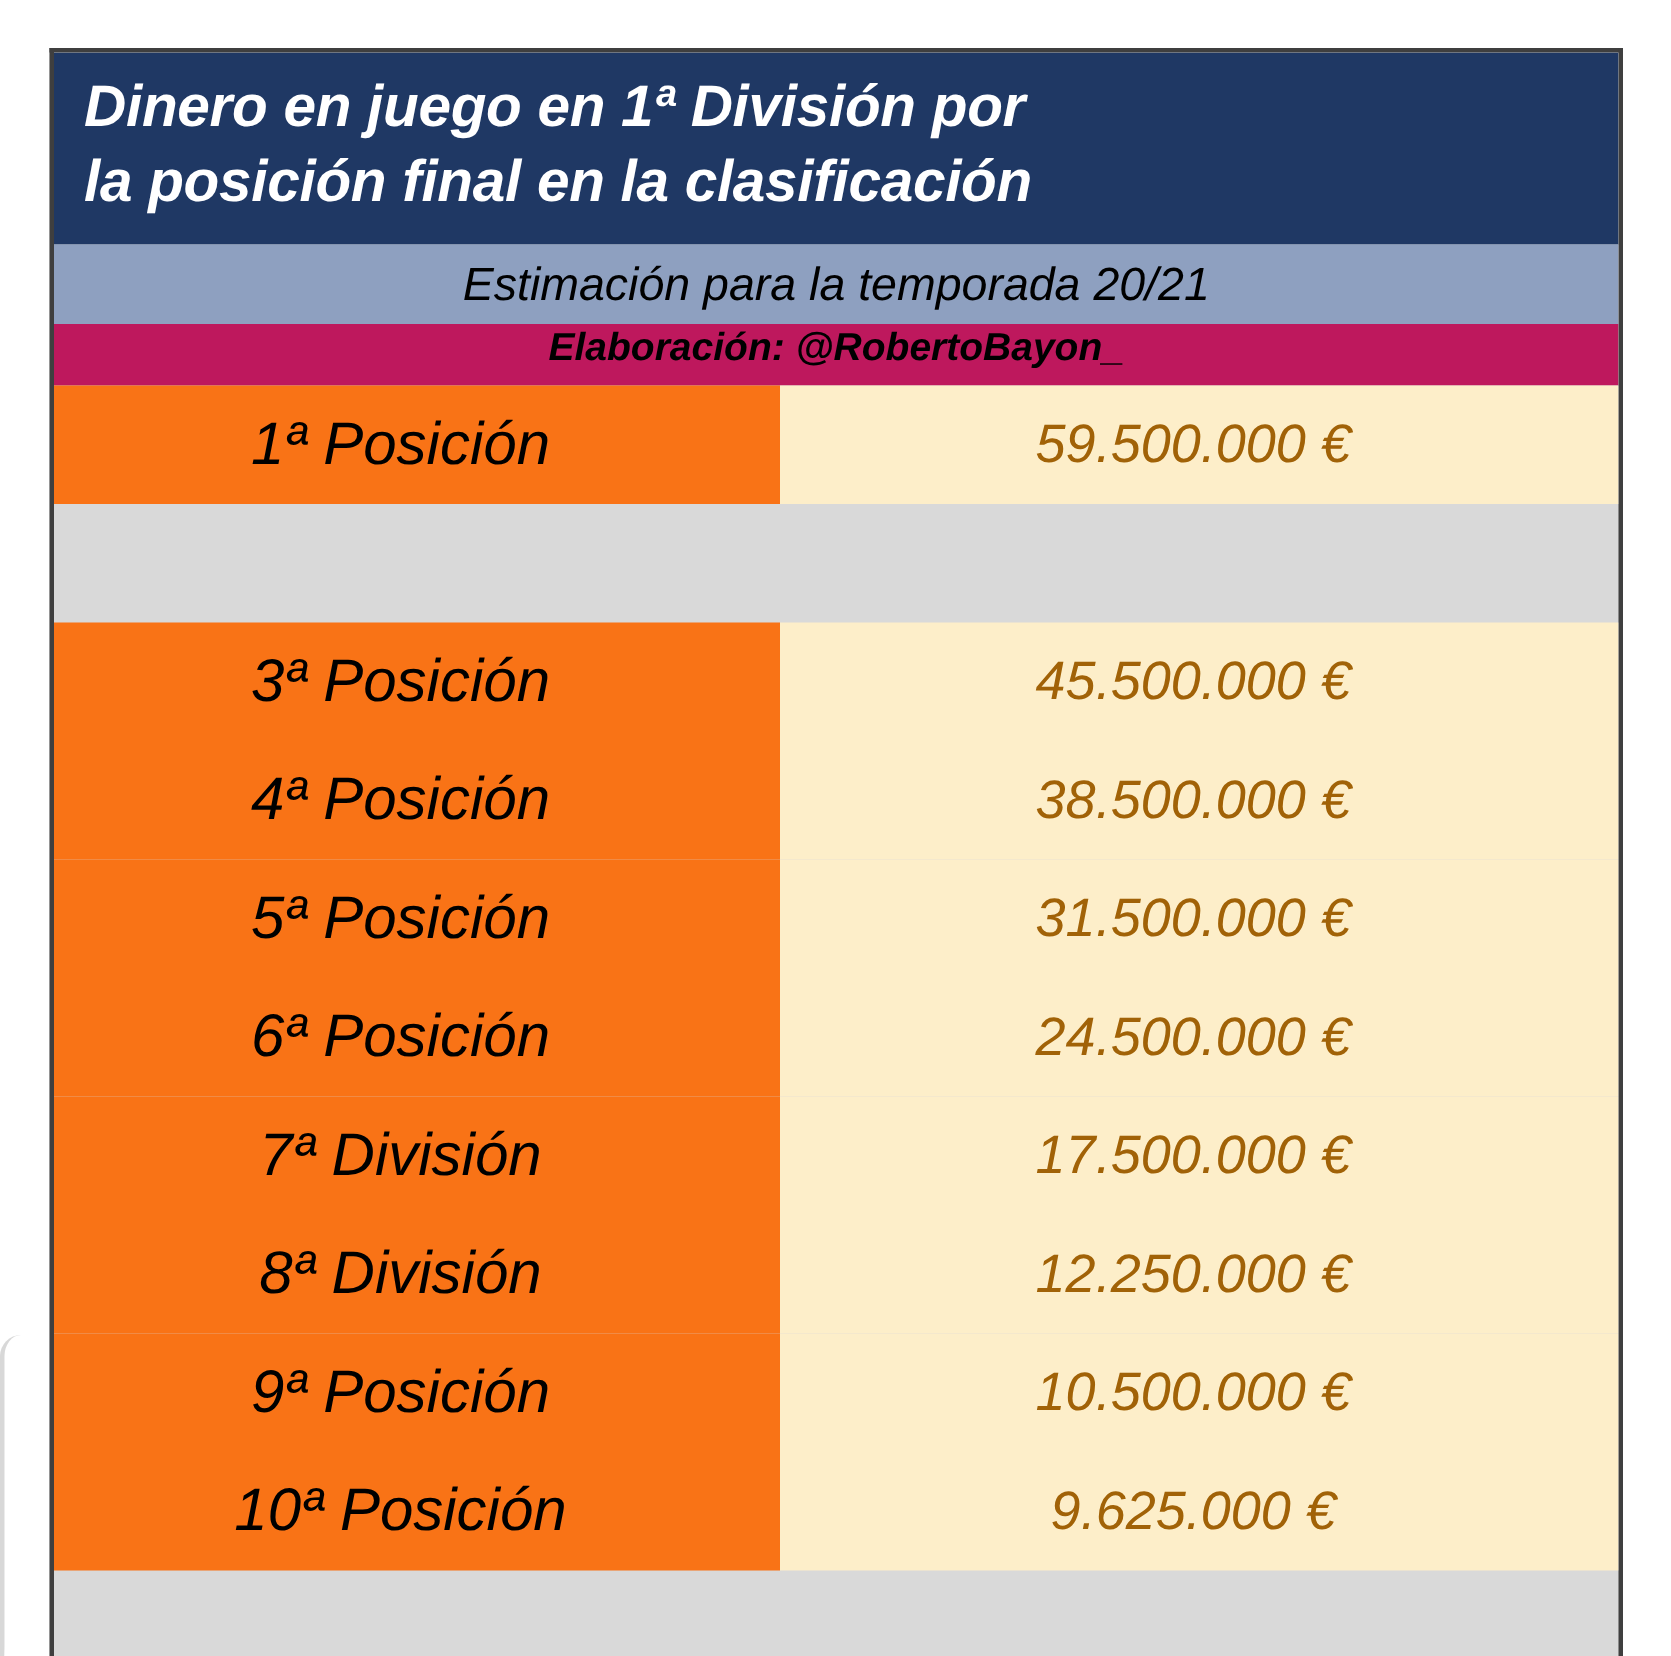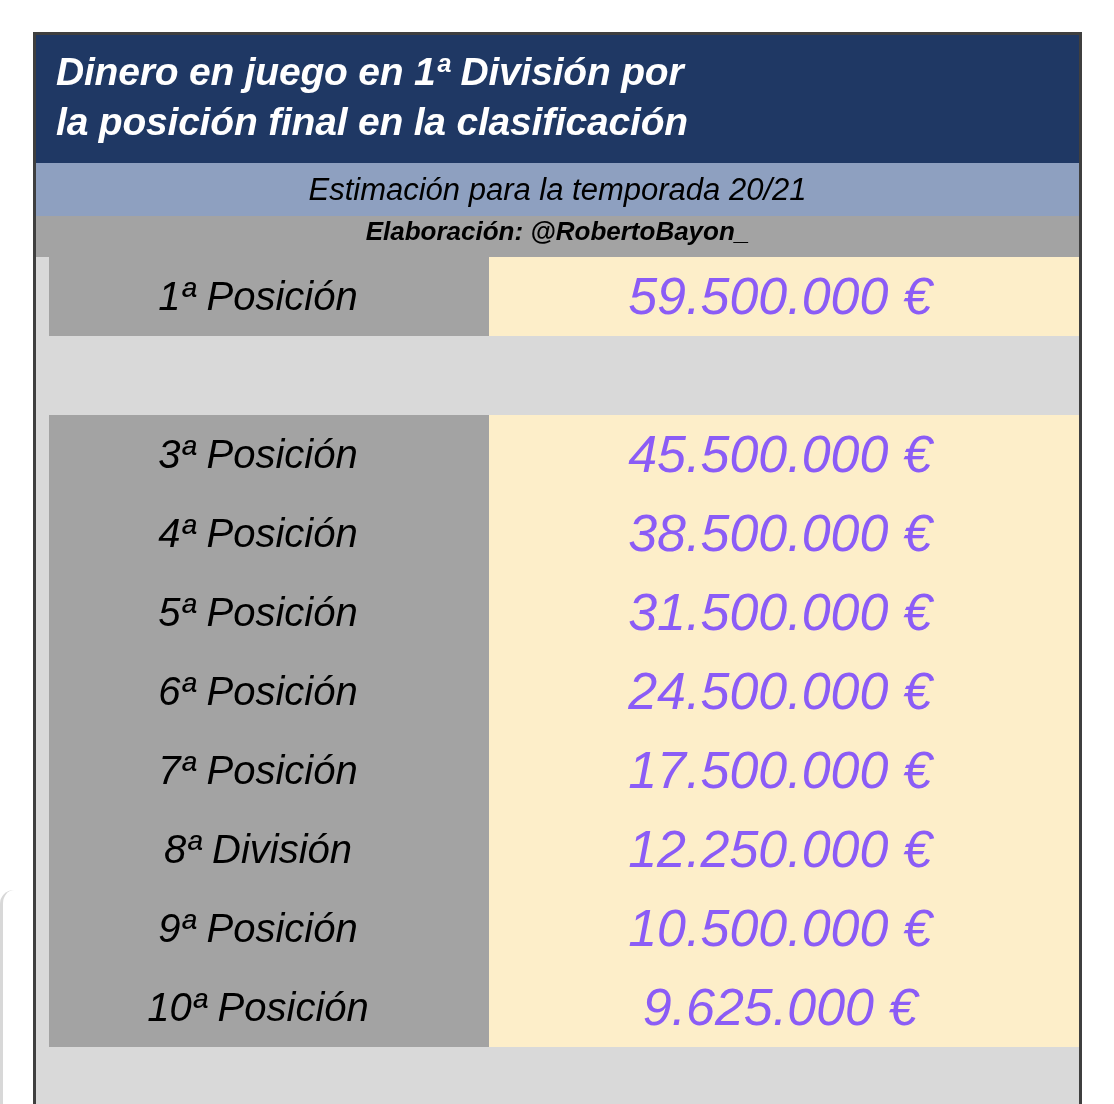--- a/index.html
+++ b/index.html
@@ -68,21 +68,21 @@
   }
 
   .subtitle-line {
     font-size: 31px;
     font-weight: normal;
     font-style: italic;
     line-height: 1.25;
   }
 
   .credit-block {
-    background: #a3a3a3;
+    background: #be185d;
     color: #000000;
     text-align: center;
     padding: 0 20px 10px 20px;
   }
 
   .credit-line {
     font-size: 26px;
     font-weight: bold;
     font-style: italic;
     line-height: 1.2;
@@ -92,42 +92,41 @@
     position: relative;
   }
 
   .row {
     display: flex;
     height: 79px;
     align-items: center;
   }
 
   .cell-pos {
-    width: 440px;
+    width: 484px;
     box-sizing: border-box;
-    background: #a3a3a3;
+    background: #f97316;
     color: #000000;
     font-size: 40px;
     font-style: italic;
     font-weight: normal;
     text-align: center;
     padding-right: 22px;
     height: 100%;
     display: flex;
     align-items: center;
     justify-content: center;
-    margin-left: 13px;
   }
 
   .cell-amount {
     flex: 1;
     box-sizing: border-box;
     background: #fdeec9;
-    color: #8b5cf6;
-    font-size: 52px;
+    color: #a16207;
+    font-size: 36px;
     font-style: italic;
     font-weight: normal;
     text-align: center;
     height: 100%;
     display: flex;
     align-items: center;
     justify-content: center;
     padding-right: 8px;
   }
 </style>
@@ -170,21 +169,21 @@
         </div>
         <div class="row">
           <div class="cell-pos">5ª Posición</div>
           <div class="cell-amount">31.500.000 €</div>
         </div>
         <div class="row">
           <div class="cell-pos">6ª Posición</div>
           <div class="cell-amount">24.500.000 €</div>
         </div>
         <div class="row">
-          <div class="cell-pos">7ª Posición</div>
+          <div class="cell-pos">7ª División</div>
           <div class="cell-amount">17.500.000 €</div>
         </div>
         <div class="row">
           <div class="cell-pos">8ª División</div>
           <div class="cell-amount">12.250.000 €</div>
         </div>
         <div class="row">
           <div class="cell-pos">9ª Posición</div>
           <div class="cell-amount">10.500.000 €</div>
         </div>

